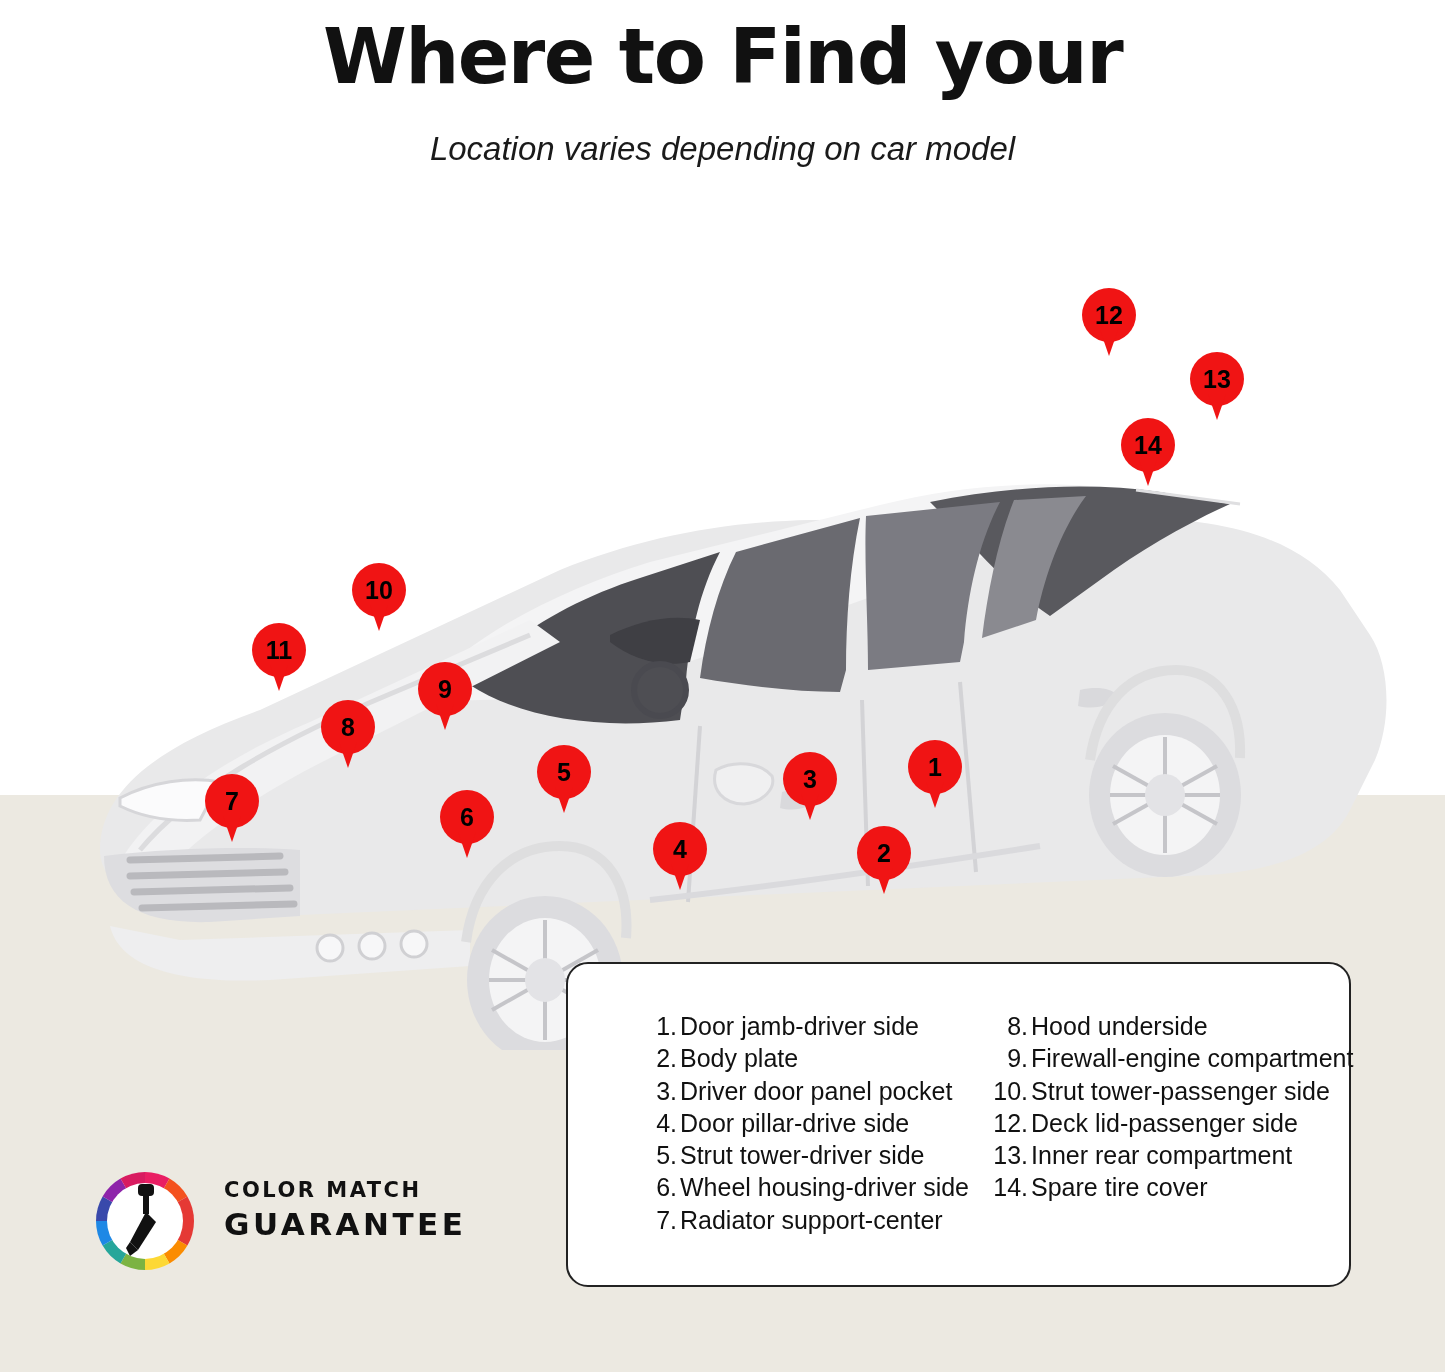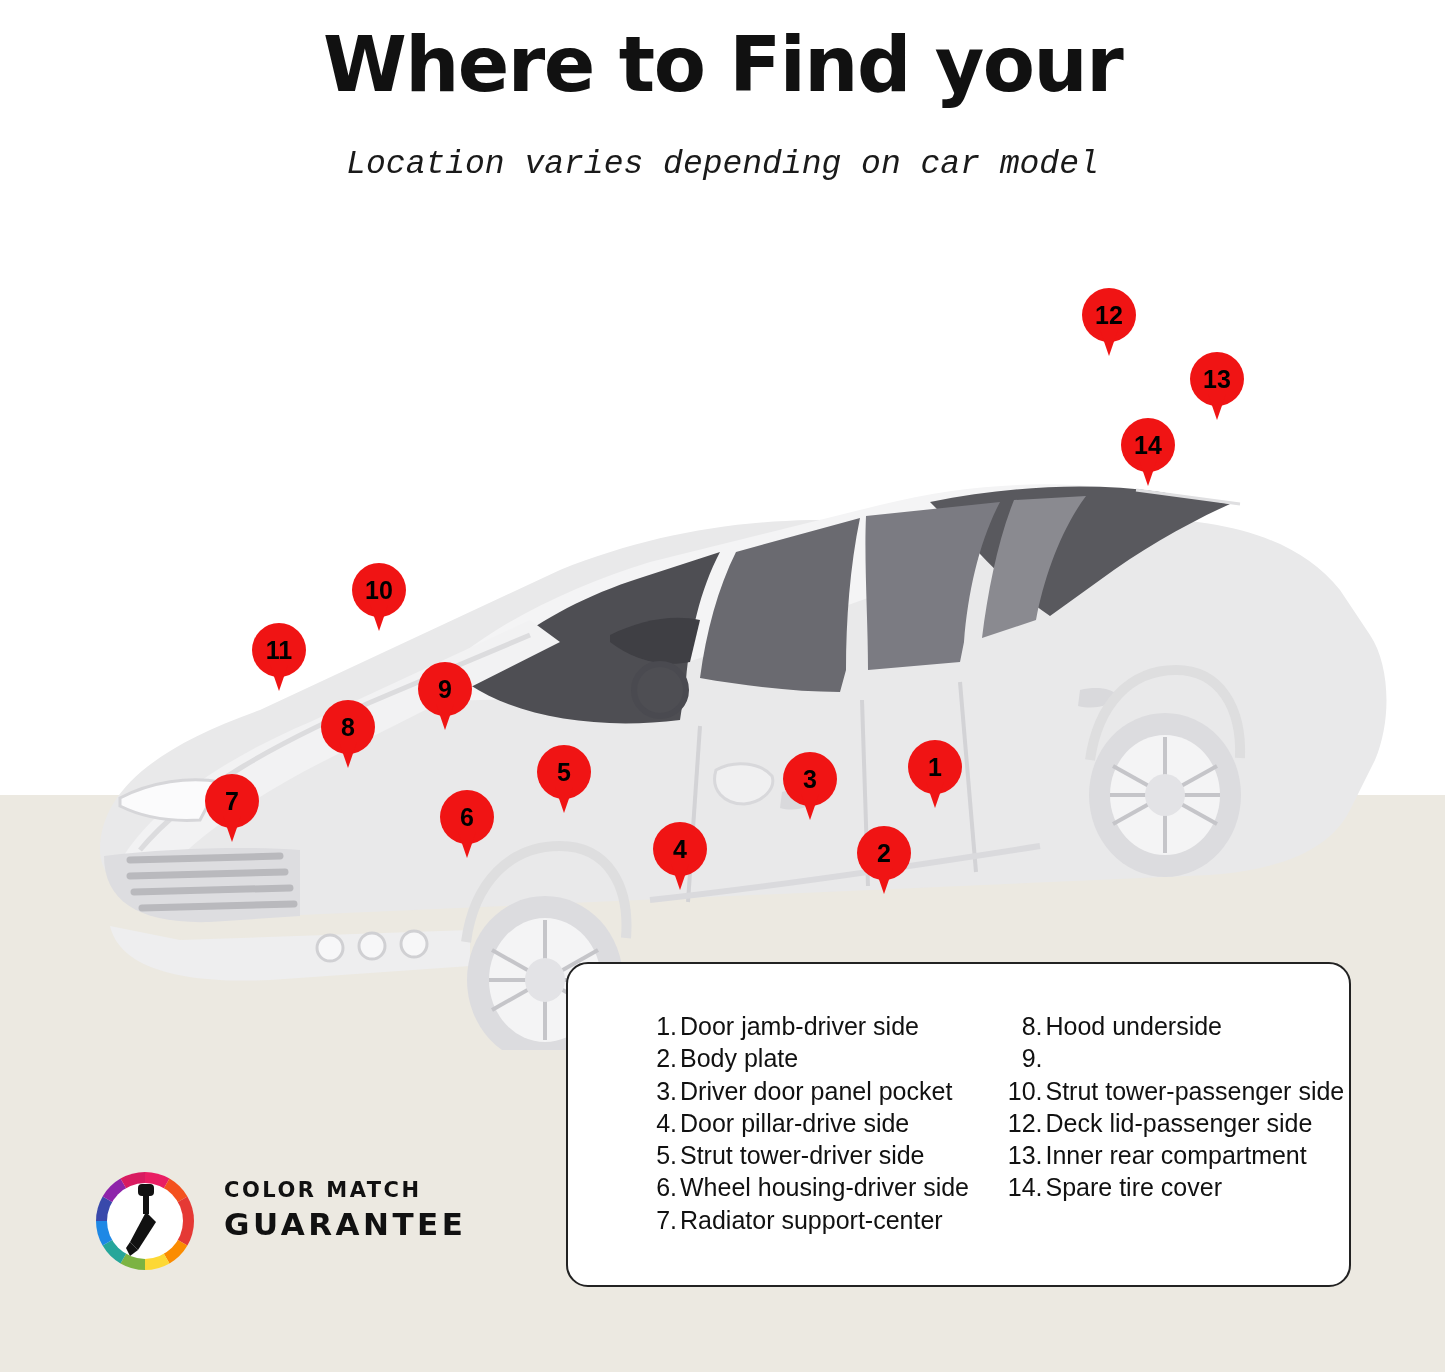--- a/index.html
+++ b/index.html
@@ -19,39 +19,39 @@
   }
   
   .header {
     position: absolute;
     top: 0;
     left: 0;
     width: 1445px;
     text-align: center;
   }
   .title {
-    margin: 16px;
+    margin: 8px;
     padding-top: 8px;
     font-size: 76px;
     line-height: 1.08;
     font-weight: bold;
     letter-spacing: -1.5px;
     color: #111111;
     font-family: "DejaVu Sans", sans-serif;
   }
   .title .line2 {
     display: block;
   }
   .subtitle {
     margin: 0;
     padding-top: 24px;
     font-size: 33px;
     font-style: italic;
     color: #1a1a1a;
-    font-family: Liberation Mono, monospace;
+    font-family: Liberation Sans, sans-serif;
   }
 
   
   .ground {
     position: absolute;
     left: 0;
     top: 795px;
     width: 1445px;
     height: 577px;
     background: #ece9e1;
@@ -329,20 +329,21 @@
             <span>Radiator support-center</span>
           </div>
       </div>
       <div class="legend-col right">
         <div class="legend-item">
             <span class="legend-num">8.</span>
             <span>Hood underside</span>
           </div>
         <div class="legend-item">
             <span class="legend-num">9.</span>
+            <span>Firewall-engine compartment</span>
           </div>
         <div class="legend-item">
             <span class="legend-num">10.</span>
             <span>Strut tower-passenger side</span>
           </div>
         <div class="legend-item">
             <span class="legend-num">12.</span>
             <span>Deck lid-passenger side</span>
           </div>
         <div class="legend-item">

